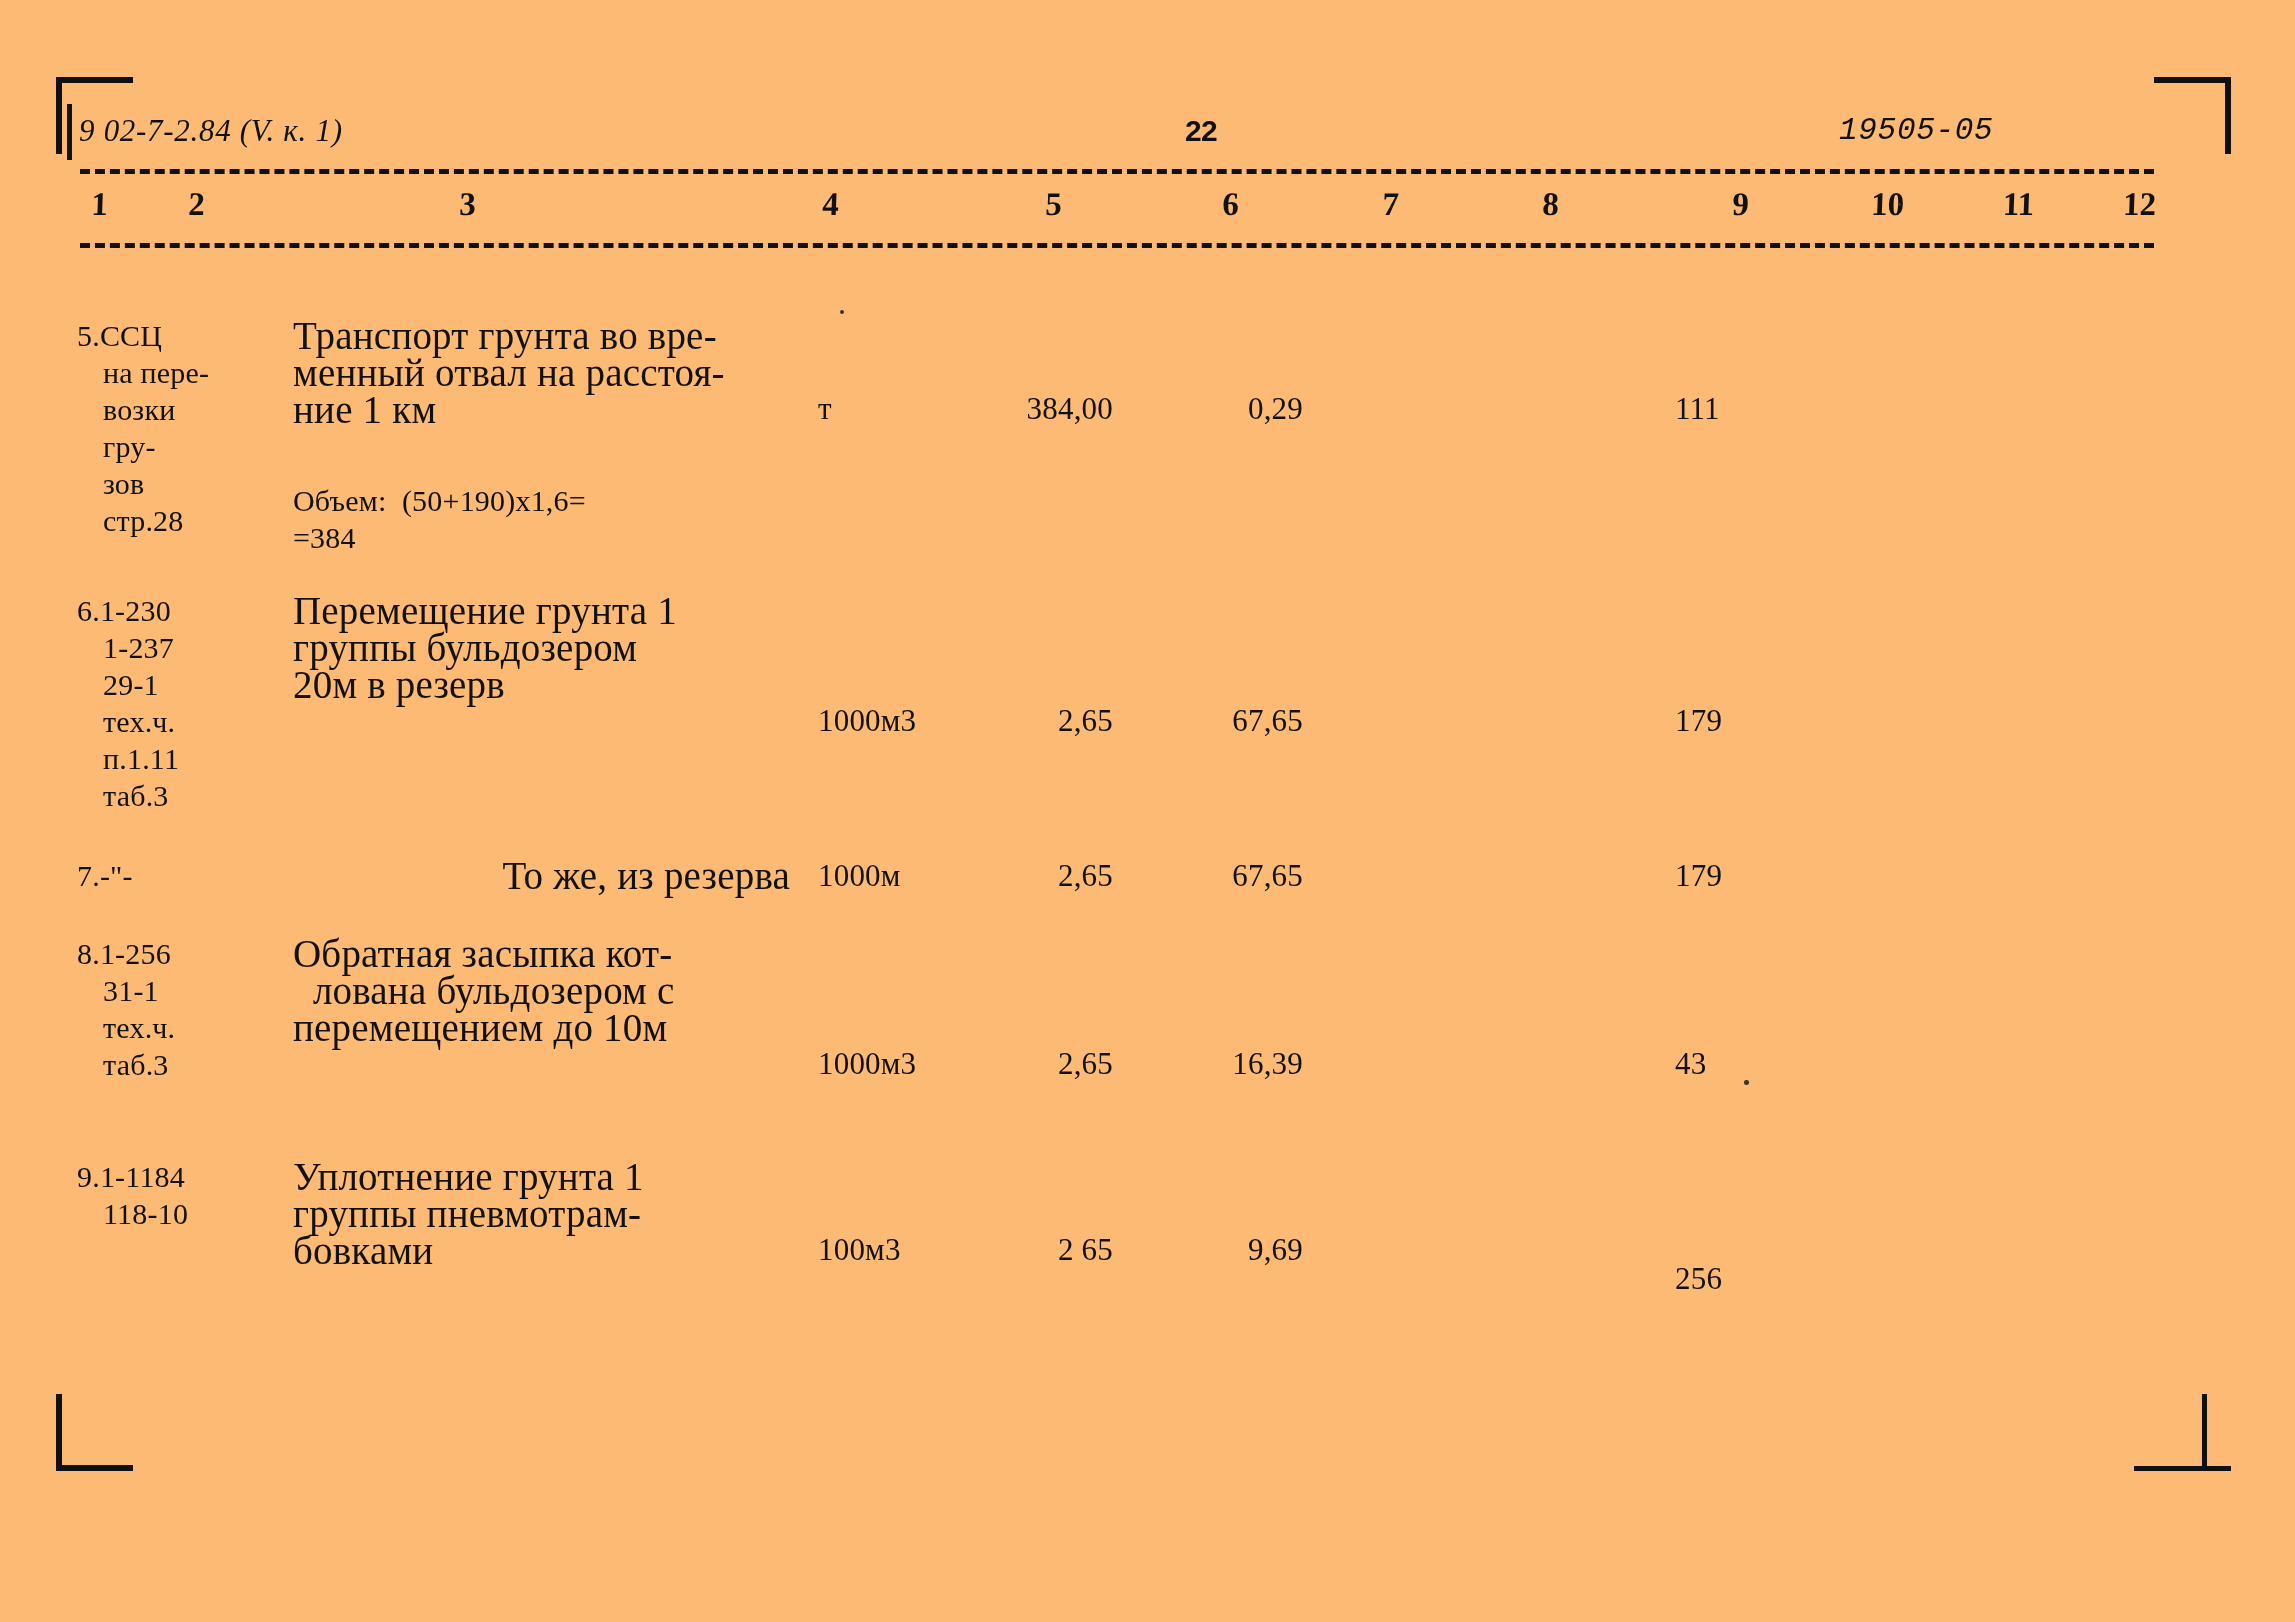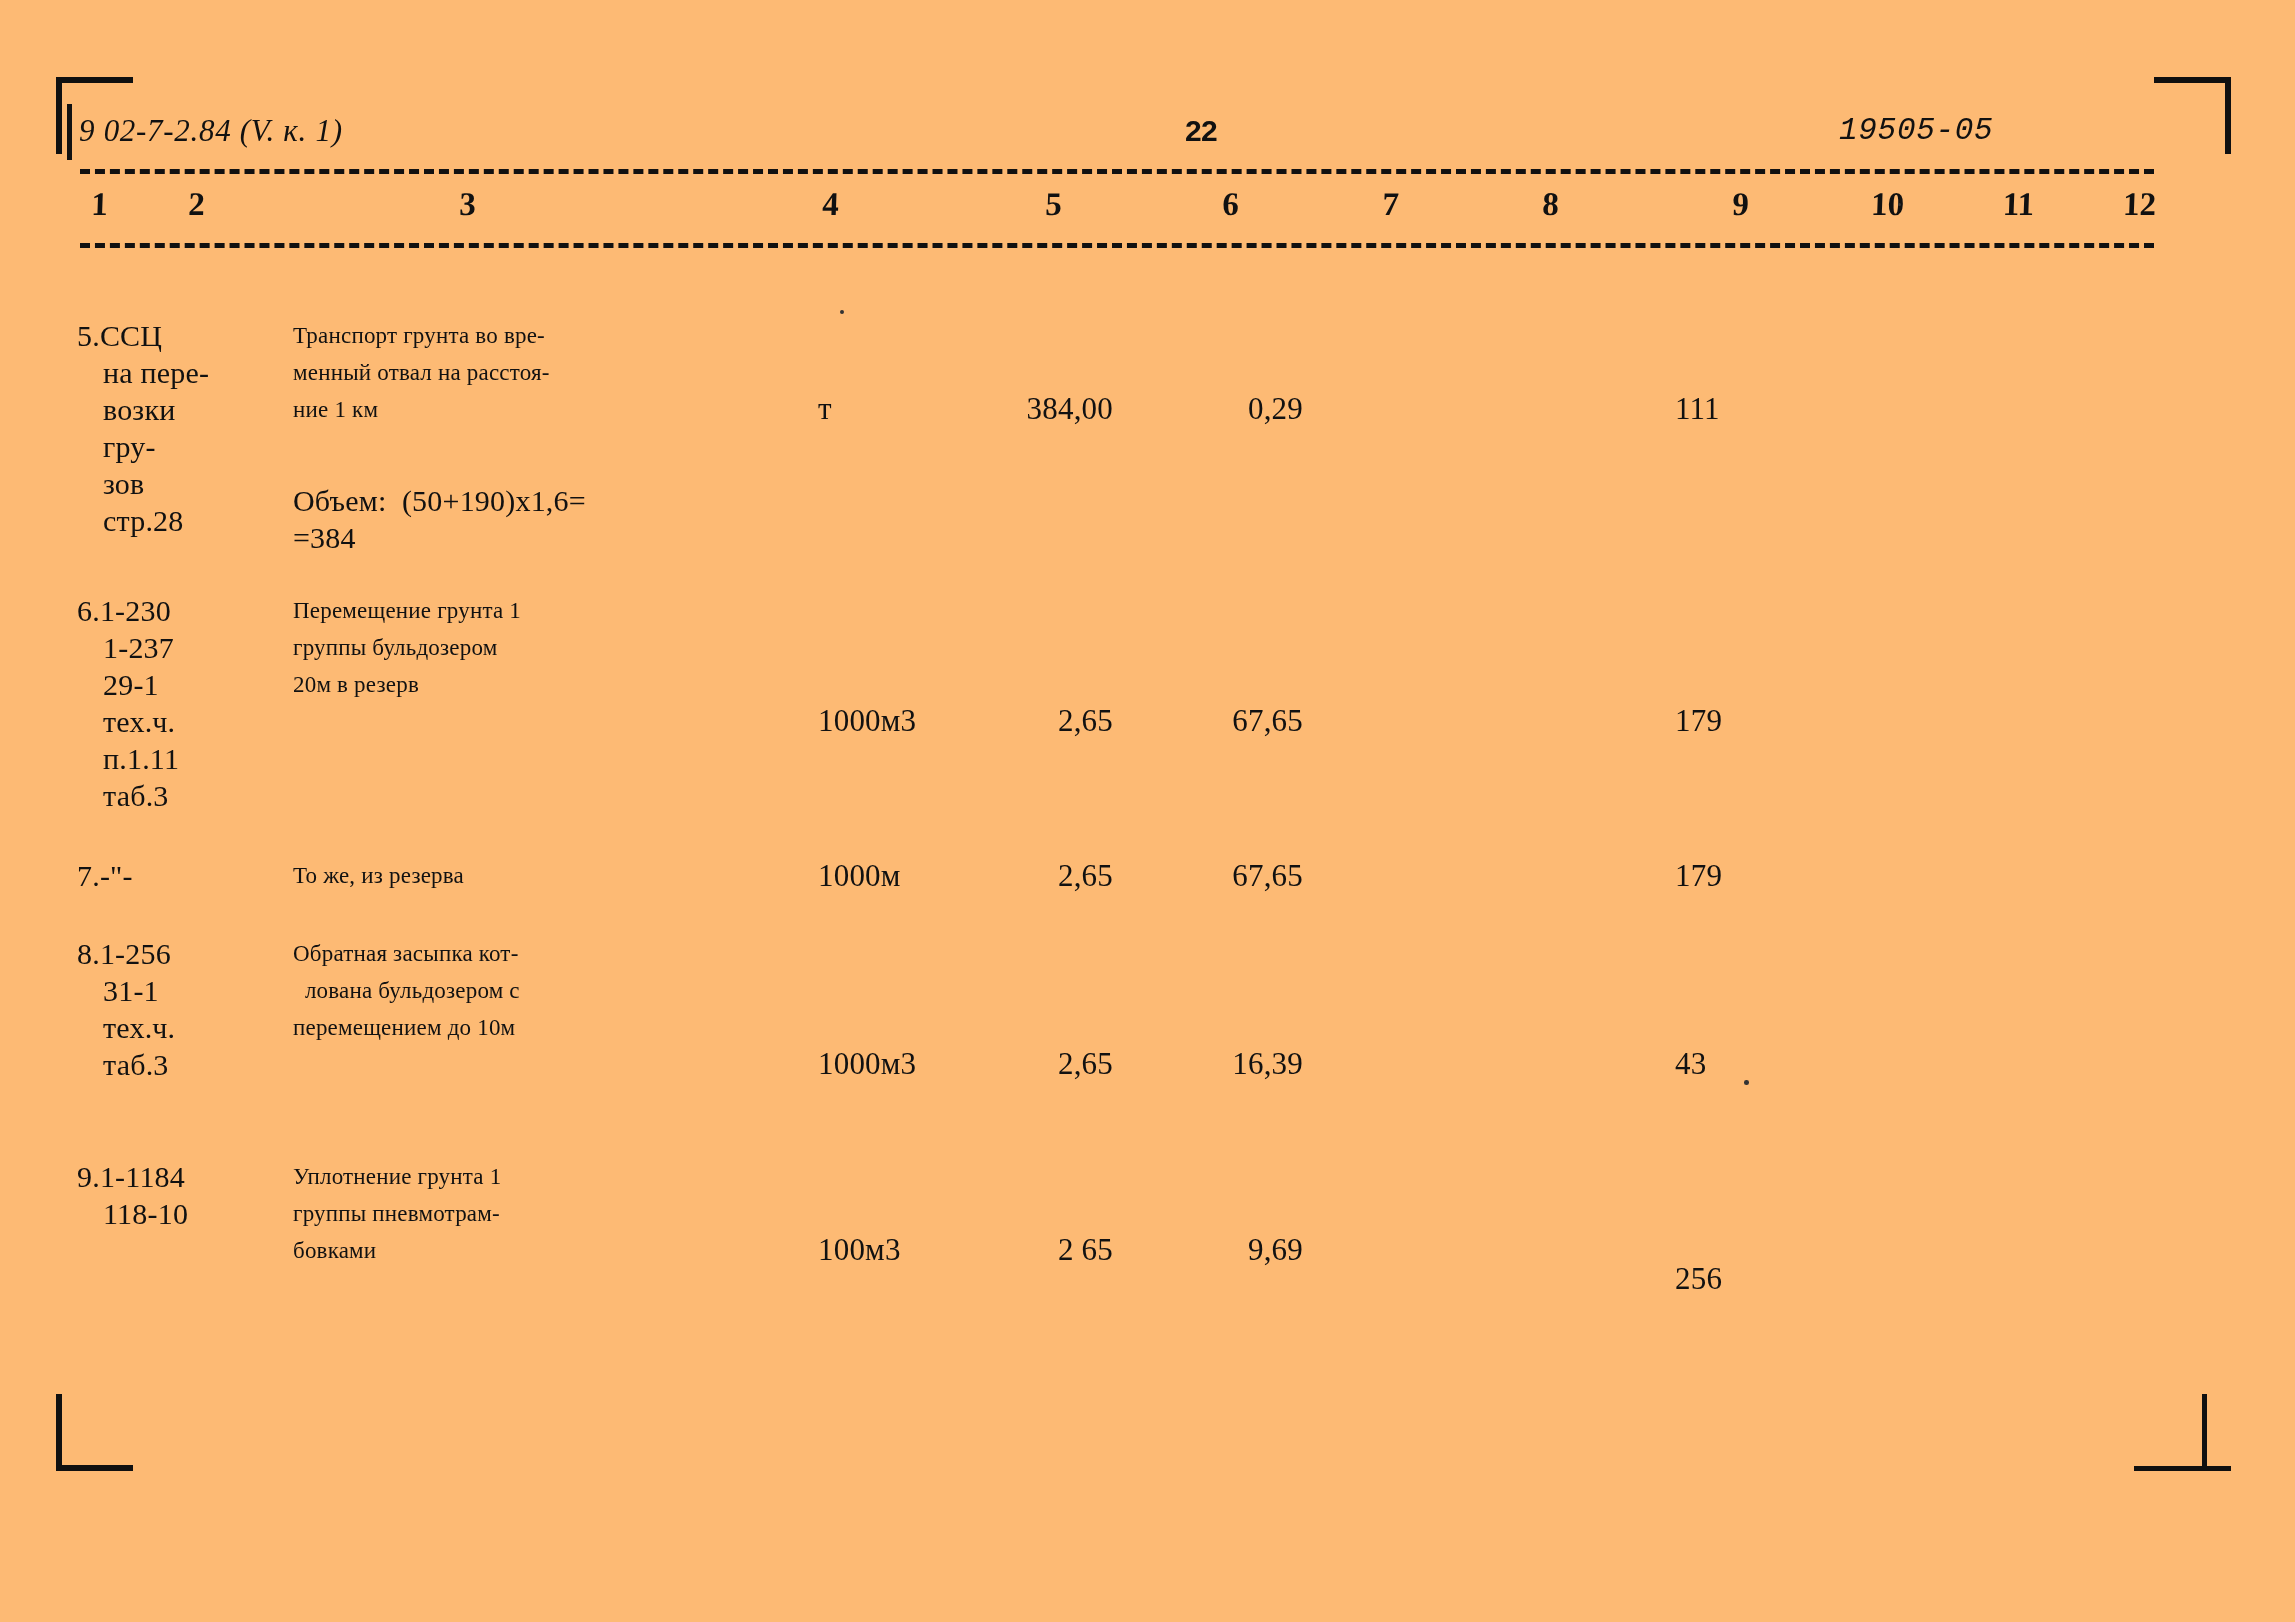--- a/index.html
+++ b/index.html
@@ -147,21 +147,21 @@
     letter-spacing: 0.2px;
   }
   .c-code {
     left: 77px;
     width: 216px;
     font-size: 30px;
   }
   .c-desc {
     left: 293px;
     width: 497px;
-    font-size: 23px;
+    font-size: 39px;
   }
   .c-unit  { left: 818px; width: 144px; text-align: left;  font-size: 31px; }
   .c-qty   { left: 962px; width: 151px; text-align: right; font-size: 31px; }
   .c-price { left: 1152px; width: 151px; text-align: right; font-size: 31px; }
   .c-col7  { left: 1348px; width: 118px; text-align: right; font-size: 31px; }
   .c-col8  { left: 1505px; width: 118px; text-align: right; font-size: 31px; }
   .c-total { left: 1675px; width: 131px; text-align: left;  font-size: 31px; }
 
   .indent-1 { padding-left: 26px; }
   .note {
@@ -227,21 +227,21 @@
         <div class="cell c-desc" style="top: 0px;"><div>Перемещение грунта 1</div><div>группы бульдозером</div><div>20м в резерв</div></div>
         <div class="cell c-unit" style="top: 110px;">1000м3</div>
         <div class="cell c-qty" style="top: 110px;">2,65</div>
         <div class="cell c-price" style="top: 110px;">67,65</div>
         <div class="cell c-col7" style="top: 110px;"></div>
         <div class="cell c-col8" style="top: 110px;"></div>
         <div class="cell c-total" style="top: 110px;">179</div>
       </div>
       <div class="row" style="top: 576px;">
         <div class="cell c-code" style="top: 0px;"><div>7.-"-</div></div>
-        <div class="cell c-desc" style="top: 0px;"><div>То же, из резерва</div></div>
+        <div class="cell c-desc" style="top: 0px; text-align: right;"><div>То же, из резерва</div></div>
         <div class="cell c-unit" style="top: 0px;">1000м</div>
         <div class="cell c-qty" style="top: 0px;">2,65</div>
         <div class="cell c-price" style="top: 0px;">67,65</div>
         <div class="cell c-col7" style="top: 0px;"></div>
         <div class="cell c-col8" style="top: 0px;"></div>
         <div class="cell c-total" style="top: 0px;">179</div>
       </div>
       <div class="row" style="top: 654px;">
         <div class="cell c-code" style="top: 0px;"><div>8.1-256</div><div class="indent-1">31-1</div><div class="indent-1">тех.ч.</div><div class="indent-1">таб.3</div></div>
         <div class="cell c-desc" style="top: 0px;"><div>Обратная засыпка кот-</div><div>  лована бульдозером с</div><div>перемещением до 10м</div></div>

